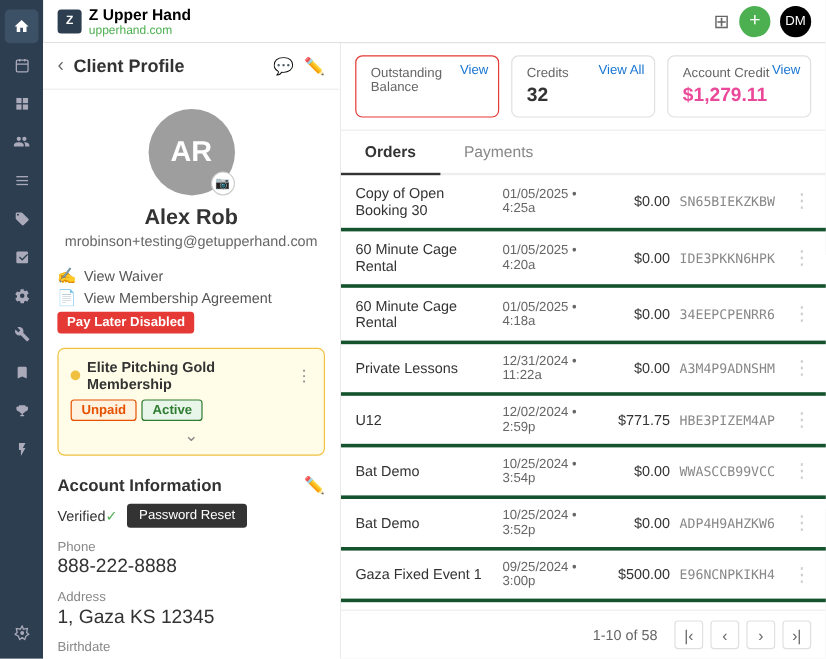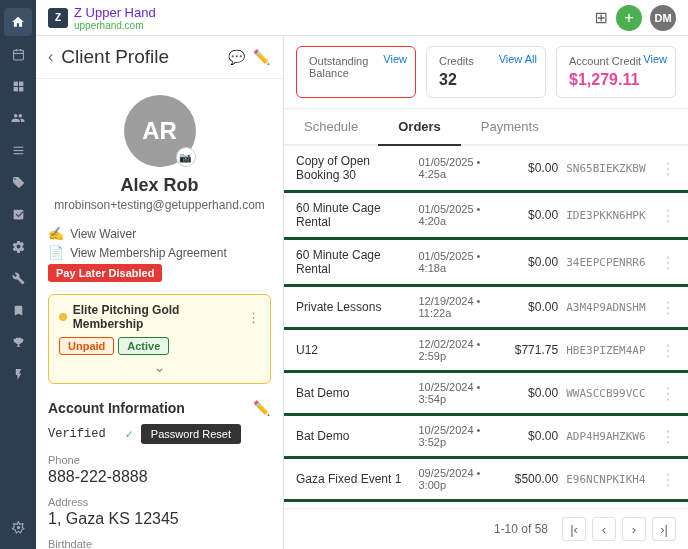--- a/index.html
+++ b/index.html
@@ -31,26 +31,26 @@
       background: #fff;
       height: 36px;
       display: flex;
       align-items: center;
       padding: 0 12px;
       border-bottom: 1px solid #e0e0e0;
       gap: 8px;
     }
     .topbar-logo { display: flex; align-items: center; gap: 6px; }
     .topbar-logo-icon { width: 20px; height: 20px; background: #2c3e50; border-radius: 3px; display: flex; align-items: center; justify-content: center; color: #fff; font-size: 10px; font-weight: bold; }
-    .topbar-title { font-size: 13px; font-weight: 400; color: #6d28d9; }
+    .topbar-title { font-size: 13px; font-weight: 700; color: #000000; }
     .topbar-spacer { flex: 1; }
     .topbar-actions { display: flex; align-items: center; gap: 8px; }
     .topbar-btn { width: 26px; height: 26px; border-radius: 50%; display: flex; align-items: center; justify-content: center; cursor: pointer; }
     .topbar-btn.green { background: #4CAF50; color: #fff; font-size: 16px; }
-    .topbar-btn.avatar { background: #737373; color: #fff; font-size: 11px; font-weight: bold; }
+    .topbar-btn.avatar { background: #000000; color: #fff; font-size: 11px; font-weight: normal; }
     .topbar-qr { font-size: 16px; color: #666; cursor: pointer; }
 
     
     .content { display: flex; flex: 1; overflow: hidden; }
 
     
     .left-panel {
       width: 248px;
       background: #fff;
       border-right: 1px solid #e0e0e0;
@@ -59,21 +59,21 @@
     }
 
     .panel-header {
       display: flex;
       align-items: center;
       padding: 10px 12px;
       border-bottom: 1px solid #eee;
       gap: 8px;
     }
     .back-arrow { color: #666; cursor: pointer; font-size: 16px; }
-    .panel-title { font-size: 19px; font-weight: 400; }
+    .panel-title { font-size: 15px; font-weight: 700; }
     .panel-header-actions { margin-left: auto; display: flex; gap: 8px; color: #888; font-size: 14px; }
 
     
     .avatar-section { display: flex; flex-direction: column; align-items: center; padding: 16px 12px 8px; }
     .avatar-circle { width: 72px; height: 72px; border-radius: 50%; background: #9e9e9e; display: flex; align-items: center; justify-content: center; color: #fff; font-size: 24px; font-weight: bold; position: relative; }
     .avatar-camera { position: absolute; bottom: 0; right: 0; background: #fff; border: 1px solid #ccc; border-radius: 50%; width: 20px; height: 20px; display: flex; align-items: center; justify-content: center; font-size: 10px; }
     .client-name { font-size: 18px; font-weight: 700; margin-top: 8px; }
     .client-email { font-size: 12px; color: #666; margin-top: 2px; }
 
     .client-actions { width: 100%; padding: 6px 12px; display: flex; flex-direction: column; gap: 4px; }
@@ -98,21 +98,21 @@
     .badge-active { background: #e8f5e9; color: #2e7d32; border: 1px solid #2e7d32; }
     .membership-expand { color: #888; font-size: 14px; margin-top: 4px; text-align: center; cursor: pointer; }
 
     
     .account-info { padding: 10px 12px 0; }
     .section-header { display: flex; align-items: center; justify-content: space-between; margin-bottom: 8px; }
     .section-title { font-size: 14px; font-weight: 600; }
     .edit-icon { color: #888; font-size: 14px; cursor: pointer; }
 
     .info-actions { display: flex; gap: 8px; align-items: center; margin-bottom: 10px; }
-    .verified-badge { display: flex; align-items: center; gap: 20px; font-size: 12px; color: #333; font-family: Liberation Mono, monospace; }
+    .verified-badge { display: flex; align-items: center; gap: 0; font-size: 12px; color: #333; }
     .verified-check { color: #4CAF50; }
     .pwd-reset-btn { background: #333; color: #fff; font-size: 11px; padding: 4px 10px; border-radius: 3px; border: none; cursor: pointer; }
 
     .info-field { margin-bottom: 10px; }
     .info-label { font-size: 11px; color: #888; margin-bottom: 2px; }
     .info-value { font-size: 16px; color: #333; }
 
     
     .right-panel { flex: 1; display: flex; flex-direction: column; overflow: hidden; background: #fff; }
 
@@ -340,21 +340,20 @@
           <div class="summary-card-value green">32</div>
         </div>
         <div class="summary-card">
           <span class="summary-card-view">View</span>
           <div class="summary-card-label">Account Credit</div>
           <div class="summary-card-value blue">$1,279.11</div>
         </div>
       </div>
 
       <div class="tabs">
-        <div class="tab">Schedule</div>
         <div class="tab active">Orders</div>
         <div class="tab">Payments</div>
       </div>
 
       <div class="orders-table">
 
       <div class="order-row">
     <div class="order-name">Copy of Open Booking 30</div>
     <div class="order-date">01/05/2025 • 4:25a</div>
     <div class="order-amount">$0.00</div>
@@ -370,21 +369,21 @@
   </div>
           <div class="order-row">
     <div class="order-name">60 Minute Cage Rental</div>
     <div class="order-date">01/05/2025 • 4:18a</div>
     <div class="order-amount">$0.00</div>
     <div class="order-id">34EEPCPENRR6</div>
     <div class="order-more">⋮</div>
   </div>
           <div class="order-row">
     <div class="order-name">Private Lessons</div>
-    <div class="order-date">12/19/2024 • 11:22a</div>
+    <div class="order-date">12/31/2024 • 11:22a</div>
     <div class="order-amount">$0.00</div>
     <div class="order-id">A3M4P9ADNSHM</div>
     <div class="order-more">⋮</div>
   </div>
           <div class="order-row">
     <div class="order-name">U12</div>
     <div class="order-date">12/02/2024 • 2:59p</div>
     <div class="order-amount">$771.75</div>
     <div class="order-id">HBE3PIZEM4AP</div>
     <div class="order-more">⋮</div>

